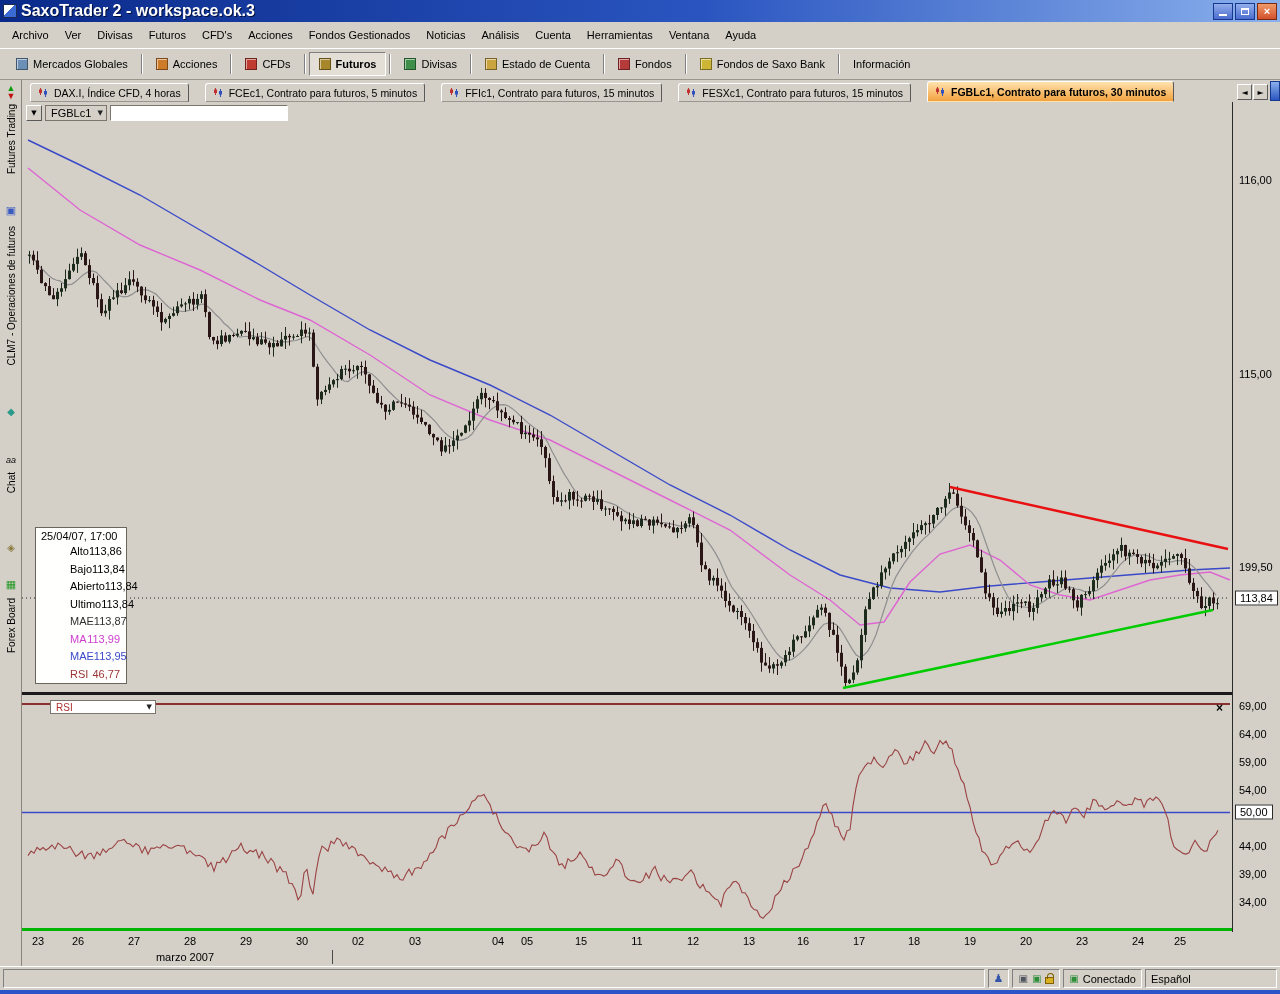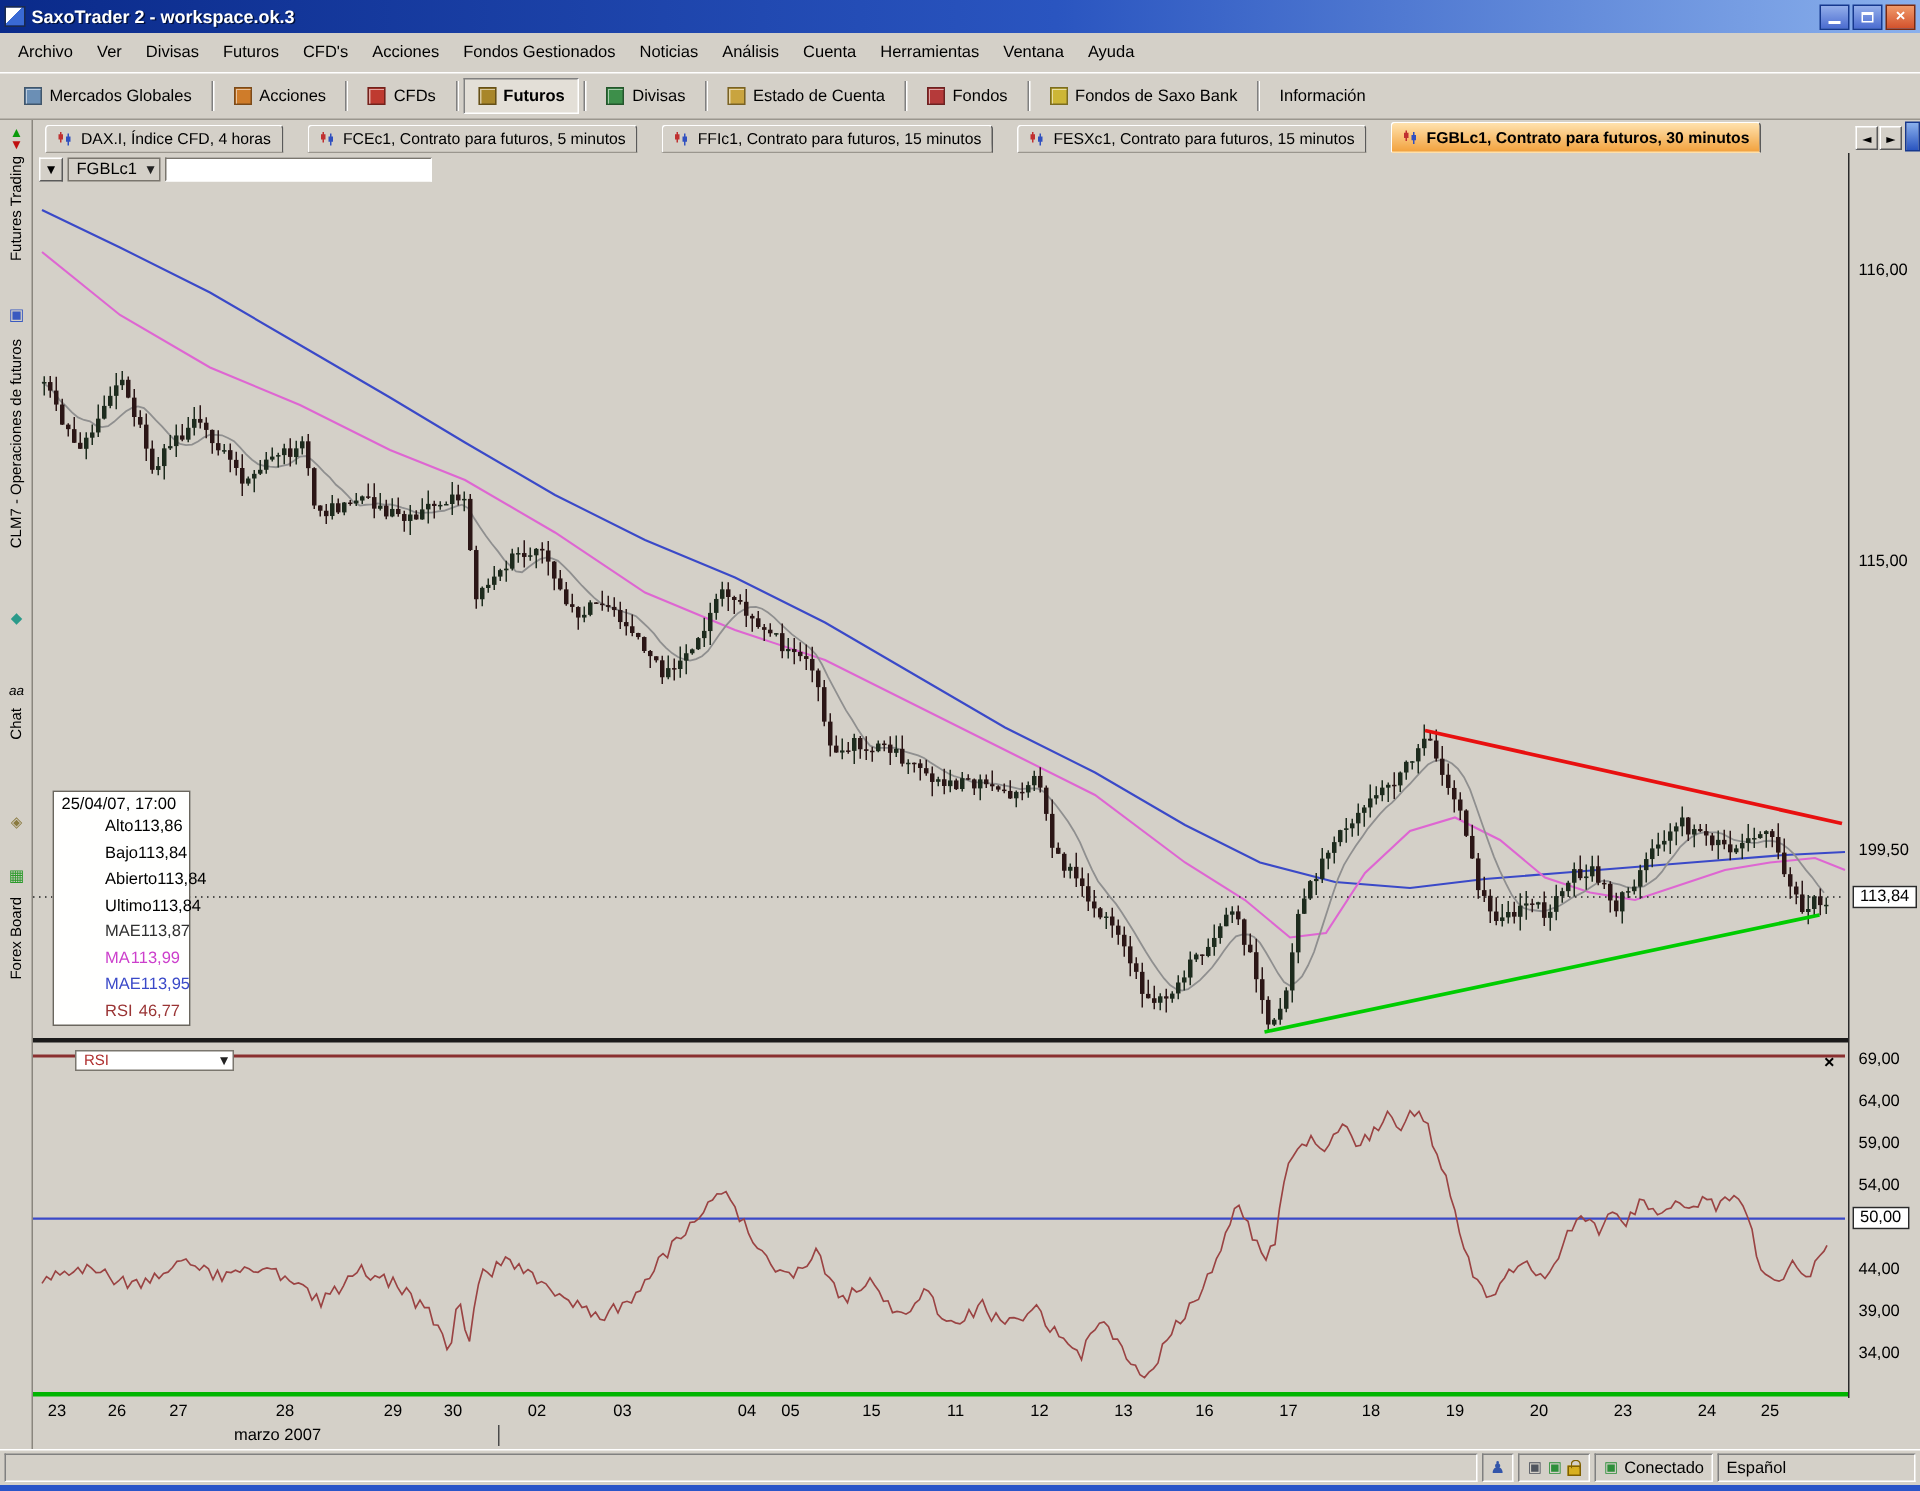--- a/index.html
+++ b/index.html
@@ -6,21 +6,21 @@
   html,body { width:1280px; height:994px; overflow:hidden; }
   body { font-family:"Liberation Sans", sans-serif; font-size:11px; background:#d4d0c8; color:#000; }
 
   .window { position:relative; width:1280px; height:994px; background:#d4d0c8; overflow:hidden; }
 
   
   .titlebar { height:22px; display:flex; align-items:center; padding:0 3px;
     background:linear-gradient(90deg,#0a2a8a 0%,#2a55c0 55%,#8ab0ec 100%); }
   .app-icon { width:14px; height:14px; margin-right:4px; border:1px solid #1a2a50;
     background:linear-gradient(135deg,#fff 45%,#3a6ad4 45%); }
-  .title-text { color:#fff; font-weight:bold; font-size:12px; flex:1; text-shadow:1px 1px 0 #00103a; }
+  .title-text { color:#fff; font-weight:bold; font-size:16px; flex:1; text-shadow:1px 1px 0 #00103a; }
   .win-buttons { display:flex; gap:2px; }
   .winbtn { width:20px; height:17px; border:1px solid #16388e; cursor:default;
     background:linear-gradient(#93aeea,#4b6cd0); color:#fff; font-size:11px; line-height:13px;
     display:flex; align-items:center; justify-content:center; font-family:"Liberation Sans",sans-serif; }
   .winbtn.close { background:linear-gradient(#f09a6a,#d2512c); border-color:#7a2a10; font-weight:bold; }
   .glyph-min { width:8px; height:2px; background:#fff; align-self:flex-end; margin:0 0 3px 0; }
   .glyph-restore { width:8px; height:7px; border:1px solid #fff; border-top-width:2px; background:transparent; }
 
   
   .menubar { height:26px; display:flex; align-items:center; padding-left:4px; background:#d4d0c8; }
@@ -946,23 +946,23 @@
             <span class="combo-arrow">▼</span>
           </div>
         </div>
         <button class="rsi-close">×</button>
 
         <div class="green-sep" id="green-sep" style="background: rgb(0, 180, 0);"></div>
 
         <div class="date-axis" id="date-axis">
             <div class="date-label" style="left: 16px;">23</div>
             <div class="date-label" style="left: 56px;">26</div>
-            <div class="date-label" style="left: 97px;">27</div>
+            <div class="date-label" style="left: 112px;">27</div>
             <div class="date-label" style="left: 168px;">28</div>
-            <div class="date-label" style="left: 240px;">29</div>
+            <div class="date-label" style="left: 224px;">29</div>
             <div class="date-label" style="left: 280px;">30</div>
             <div class="date-label" style="left: 336px;">02</div>
             <div class="date-label" style="left: 393px;">03</div>
             <div class="date-label" style="left: 449px; margin-left: 27px;">04</div>
             <div class="date-label" style="left: 505px;">05</div>
             <div class="date-label" style="left: 559px;">15</div>
             <div class="date-label" style="left: 615px;">11</div>
             <div class="date-label" style="left: 671px;">12</div>
             <div class="date-label" style="left: 727px;">13</div>
             <div class="date-label" style="left: 781px;">16</div>

